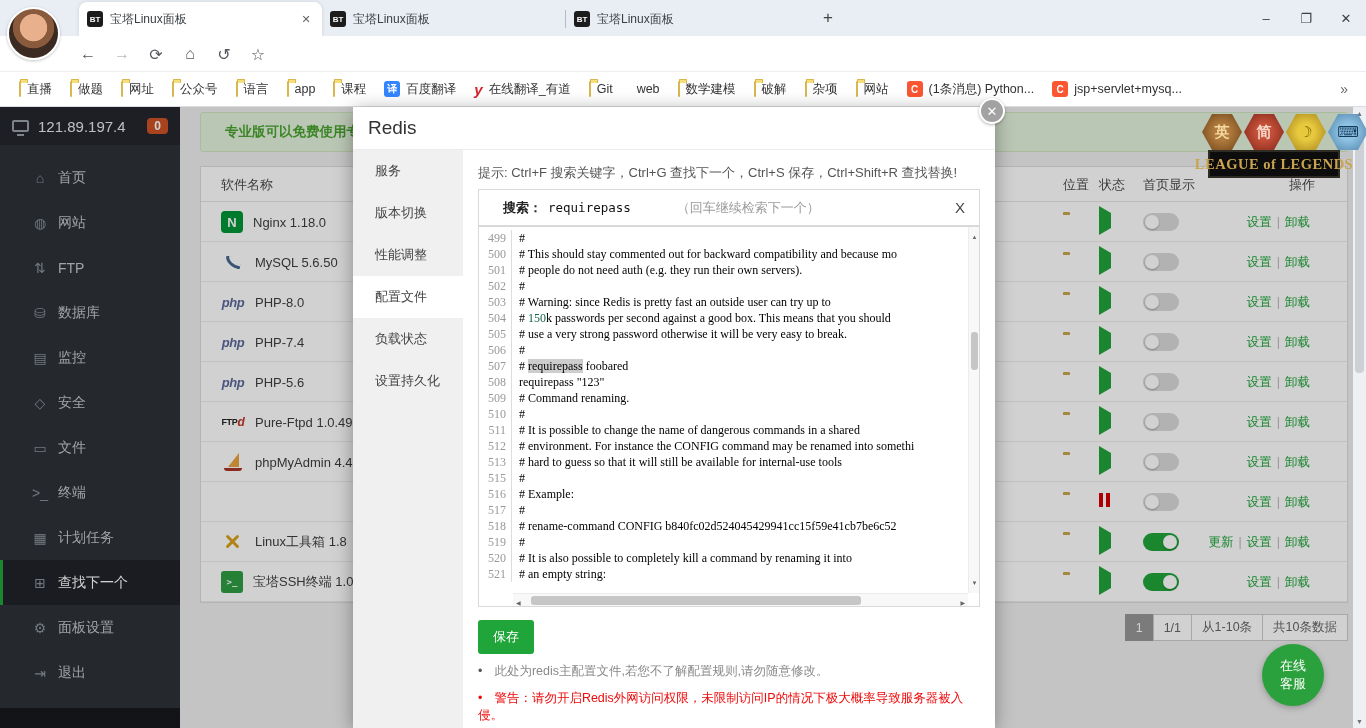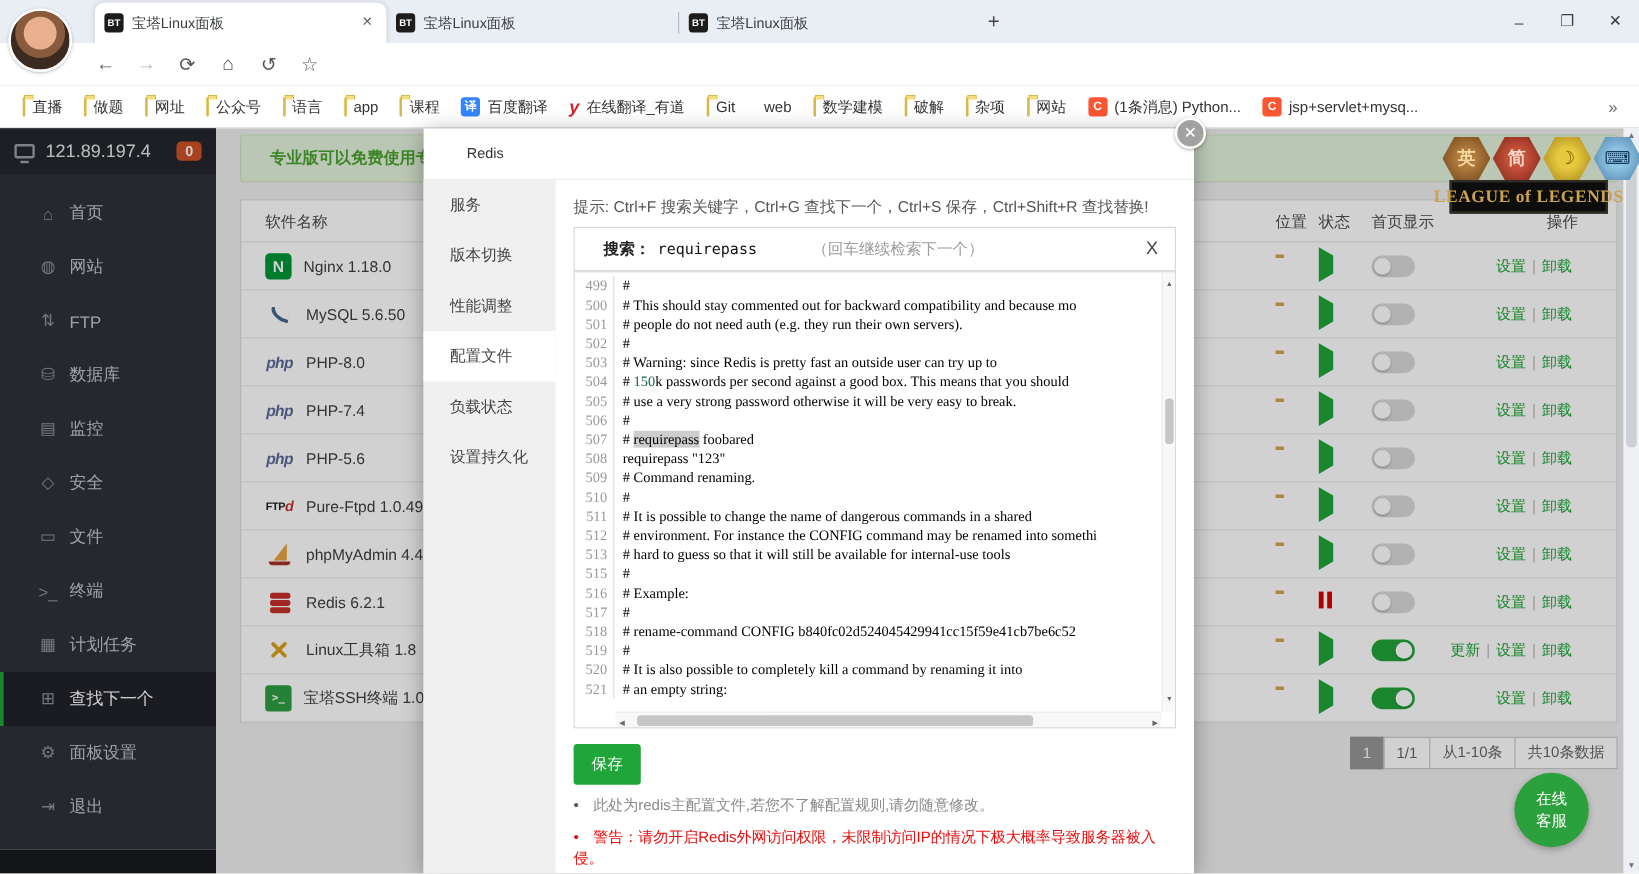--- a/index.html
+++ b/index.html
@@ -122,21 +122,21 @@
   .pgbox.active{background:#969696;border-color:#969696;color:#fff}
 
   
   .dim{position:absolute;left:0;top:0;width:1353px;height:621px;background:rgba(0,0,0,.18);z-index:5}
   .pscroll{position:absolute;right:0;top:0;width:13px;height:621px;background:#eef0f3;z-index:6}
   .pscroll .arr{position:absolute;left:0;width:13px;text-align:center;font-size:7px;color:#707478}
   .pscroll .thumb{position:absolute;left:2px;top:16px;width:9px;height:250px;background:#cdd0d5;border-radius:4px}
 
   
   .modal{position:absolute;left:353px;top:0;width:642px;height:621px;background:#fff;z-index:10;box-shadow:0 3px 18px rgba(0,0,0,.35)}
-  .m-head{height:43px;border-bottom:1px solid #ededed;display:flex;align-items:center;padding-left:36px;font-size:12px;color:#333}
+  .m-head{height:43px;border-bottom:1px solid #ededed;display:flex;align-items:center;padding-left:15px;font-size:19px;color:#333}
   .m-close{position:absolute;left:626px;top:-9px;width:26px;height:26px;border-radius:50%;background:#a2a2a2;border:2px solid #fff;
     color:#fff;display:flex;align-items:center;justify-content:center;font-size:13px;z-index:12;box-shadow:0 1px 3px rgba(0,0,0,.3)}
   .m-tabs{position:absolute;left:0;top:43px;width:110px;height:578px;background:#f0f0f0}
   .m-tab{height:42px;line-height:42px;padding-left:22px;font-size:13px;color:#444}
   .m-tab.active{background:#fff}
   .m-tip{position:absolute;left:125px;top:57px;font-size:13px;color:#555}
   .m-search{position:absolute;left:125px;top:82px;width:502px;height:37px;border:1px solid #d9d9d9;display:flex;align-items:center}
   .ms-label{font-weight:bold;font-size:13px;color:#222;margin-left:24px}
   .ms-val{font-family:"DejaVu Sans Mono",monospace;font-size:12.5px;color:#111;margin-left:6px}
   .ms-hint{font-size:13px;color:#9b9b9b;margin-left:46px}
@@ -475,28 +475,20 @@
               <span>phpMyAdmin 4.4</span>
             </div>
             <div class="c-loc"><span class="folder"></span></div>
             <div class="c-status"><span class="play"></span></div>
             <div class="c-toggle">
               <span class="knob"></span>
             </div>
             <div class="c-act"><a href="#">设置</a>|<a href="#">卸载</a></div>
           </div>
           <div class="swrow">
-            <div class="c-name">
-              <div class="ic ic-redis">
-                <i></i>
-                <i></i>
-                <i></i>
-              </div>
-              <span>Redis 6.2.1</span>
-            </div>
             <div class="c-loc"><span class="folder"></span></div>
             <div class="c-status">
               <span class="pause">
                 <i></i>
                 <i></i>
               </span>
             </div>
             <div class="c-toggle">
               <span class="knob"></span>
             </div>

